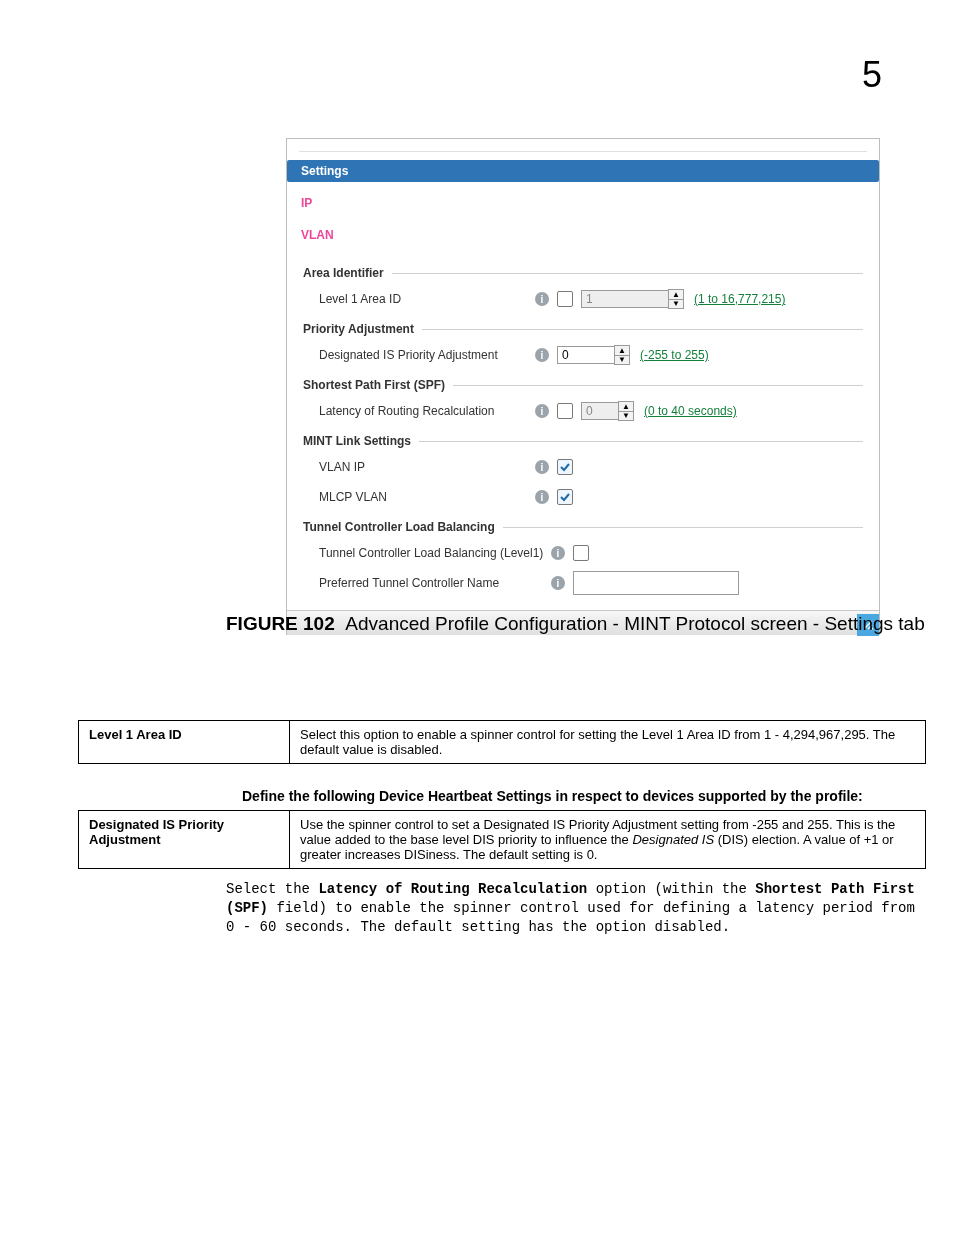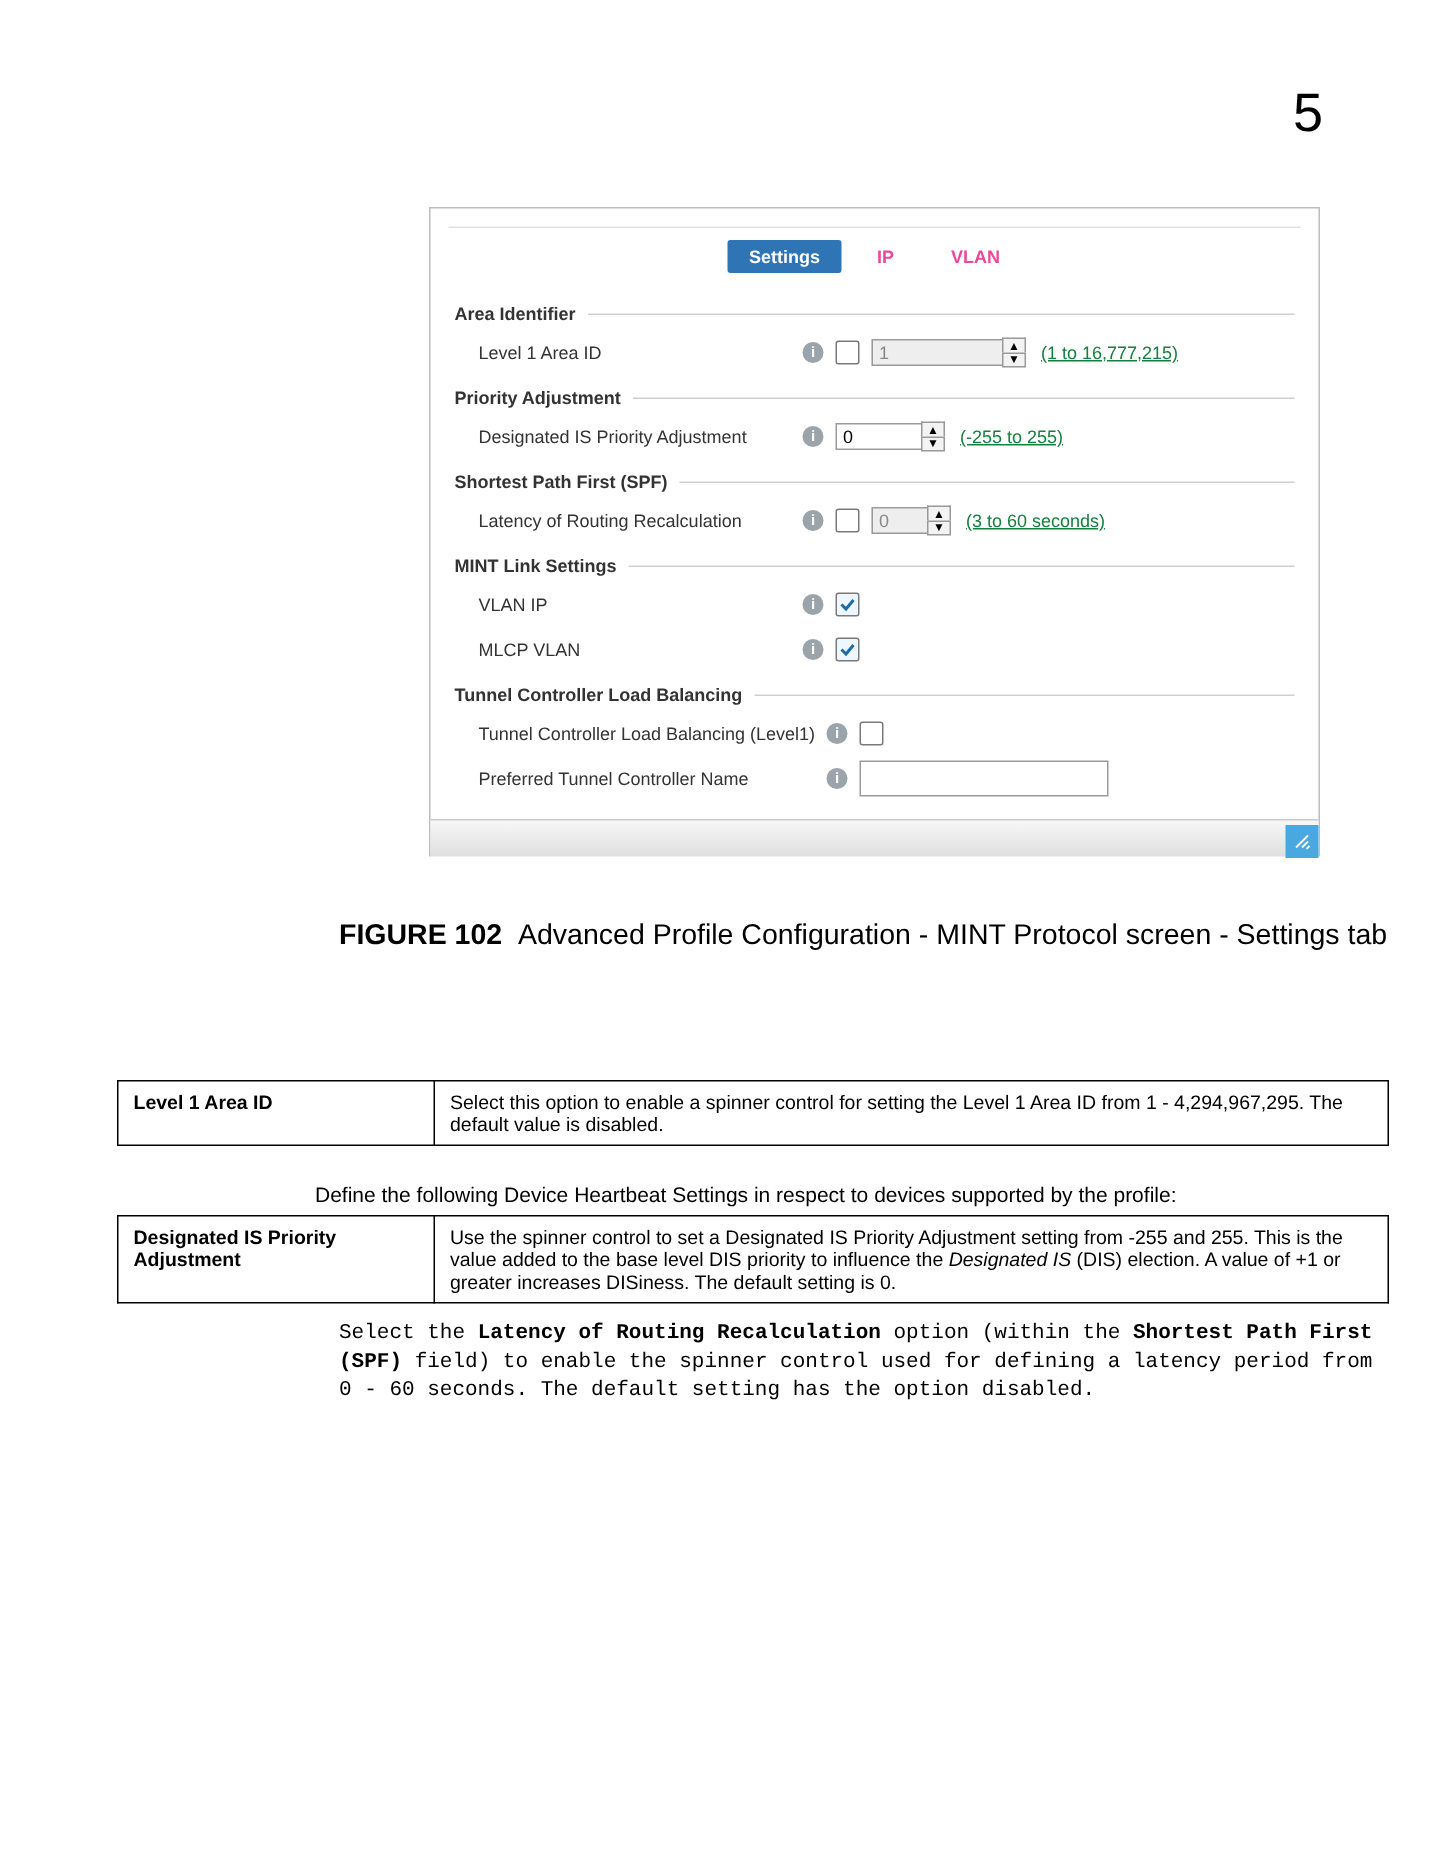--- a/index.html
+++ b/index.html
@@ -17,32 +17,32 @@
   .chk{width:14px;height:14px;border:1px solid #7a7a7a;border-radius:2px;display:inline-flex;align-items:center;justify-content:center;background:#fff;margin-right:8px;}
   .chk.on{background:#eef6ff;}
   .chk svg{display:block;}
   .spin{display:flex;align-items:center;}
   .spin input{height:18px;border:1px solid #9a9a9a;font-size:12px;padding:0 4px;box-sizing:border-box;}
   .spin .btns{display:flex;flex-direction:column;margin-left:-1px;}
   .spin .btns button{width:16px;height:10px;border:1px solid #9a9a9a;background:#f3f3f3;padding:0;line-height:6px;font-size:8px;cursor:pointer;}
   .spin .btns button:first-child{border-bottom:none;}
   .hint{font-size:12px;margin-left:10px;color:#15803d;text-decoration:underline;}
   .txt{height:20px;border:1px solid #9a9a9a;background:#fff;}
-  .tabs{display:flex;justify-content:center;gap:10px;padding:8px 0 4px 0;}
+  .tabs{display:flex;justify-content:flex-start;gap:10px;padding:8px 0 4px 0;flex-direction:column;}
   .tab{padding:4px 14px;font-size:12px;font-weight:bold;border-radius:2px;cursor:pointer;}
   .tab.active{background:#2f74b5;color:#fff;}
   .tab.inactive{color:#ec4899;}
   .footer{height:24px;background:linear-gradient(#f7f7f7,#dfdfdf);border-top:1px solid #c9c9c9;position:relative;}
   .footer .corner{position:absolute;right:0;bottom:-1px;width:22px;height:22px;background:#4aa8e0;display:flex;align-items:center;justify-content:center;}
   .footer .corner svg{display:block;}
   .caption{position:absolute;left:226px;top:613px;font-size:19px;}
   .caption b{font-weight:bold;}
   .para{position:absolute;font-size:14px;line-height:1.35;}
   .p1{left:226px;top:648px;width:700px;}
-  .p2{left:210px;top:787px;width:700px;}
+  .p2{left:242px;top:787px;width:700px;font-weight:bold;}
   .p3{left:226px;top:880px;width:700px;font-family:Liberation Mono, monospace;}
   table.desc{position:absolute;border-collapse:collapse;font-size:13px;}
   table.desc td{border:1px solid #000;padding:6px 10px;vertical-align:top;}
   table.desc td.key{font-weight:bold;width:190px;}
   .t1{left:78px;top:720px;width:848px;}
   .t2{left:78px;top:810px;width:848px;}
   i{font-style:italic;}
 </style>
 </head>
 <body>
@@ -102,21 +102,21 @@
         <span class="lbl">Latency of Routing Recalculation</span>
         <span class="info">i</span>
         <span class="chk"></span>
         <span class="spin">
           <input disabled="" style="width: 38px; background: rgb(238, 238, 238); color: rgb(136, 136, 136);" value="0">
           <span class="btns">
               <button>▲</button>
               <button>▼</button>
             </span>
         </span>
-        <span class="hint">(3 to 60 seconds)</span>
+        <span class="hint">(0 to 40 seconds)</span>
       </div>
 
       <div class="sect">
         <span>MINT Link Settings</span>
           <div class="rule"></div>
       </div>
       <div class="row">
         <span class="lbl">VLAN IP</span>
         <span class="info">i</span>
         <span class="chk on">

